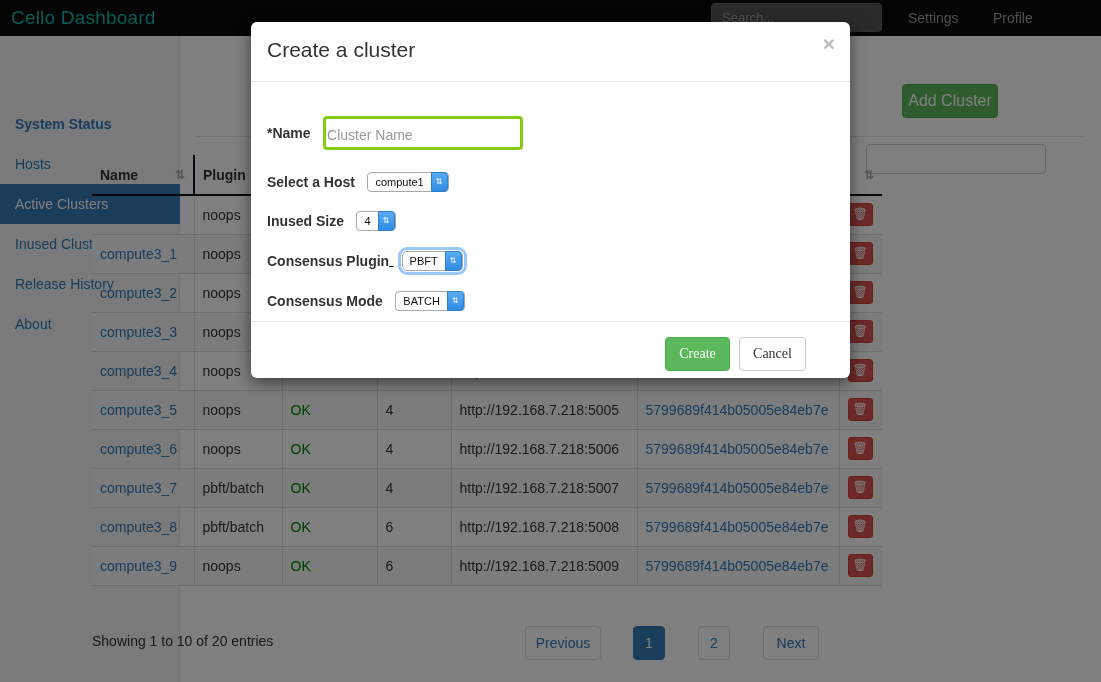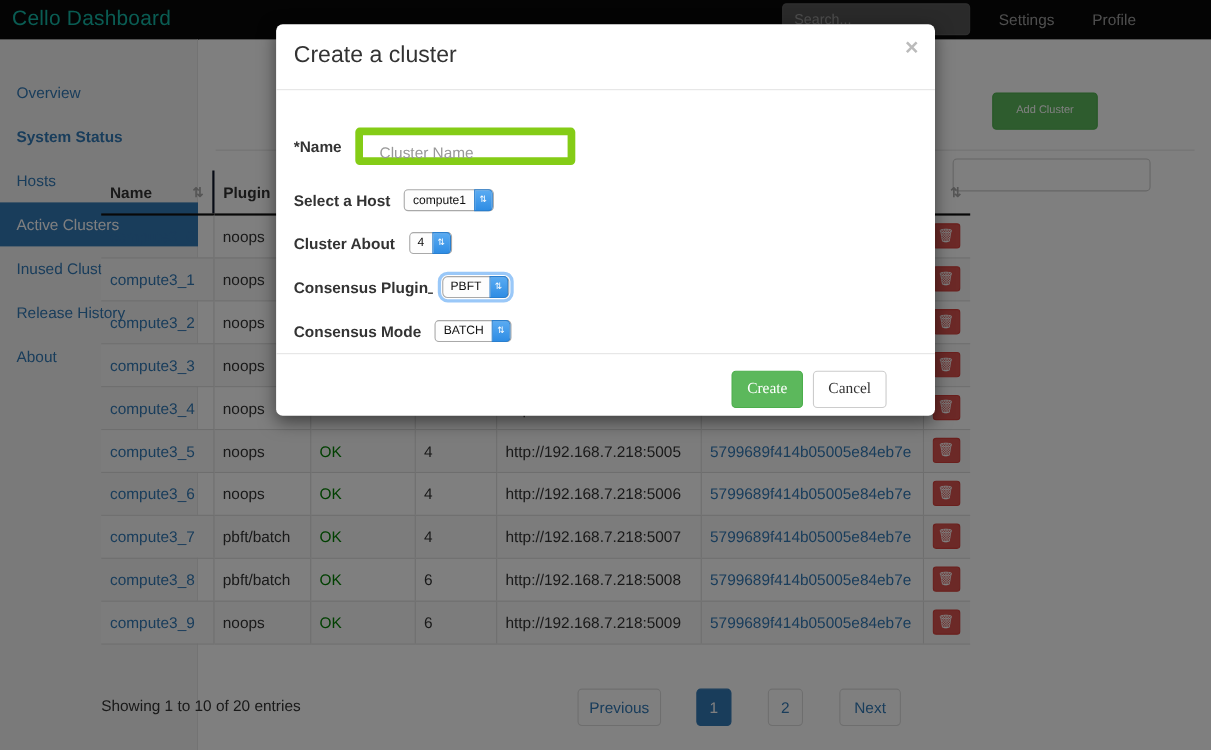--- a/index.html
+++ b/index.html
@@ -74,21 +74,21 @@
     position: absolute; left: 181px; top: 36px;
     width: 920px; height: 646px;
     background: #ffffff;
   }
   .add-cluster-btn {
     position: absolute; left: 721px; top: 48px;
     width: 96px; height: 34px;
     background: #5cb85c;
     border: 1px solid #4cae4c;
     border-radius: 4px;
-    color: #ffffff; font-size: 10px;
+    color: #ffffff; font-size: 16px;
     line-height: 32px; text-align: center;
     cursor: pointer;
   }
   .hr-rule {
     position: absolute; left: 15px; top: 100px;
     width: 890px; height: 1px; background: #e5e5e5;
   }
   .search-label {
     position: absolute; left: 790px; top: 112px;
     font-size: 13px; color: #333;
@@ -222,26 +222,26 @@
     font-size: 14px; color: #333;
     font-weight: bold;
     vertical-align: middle;
     line-height: 34px;
   }
   .name-input {
     display: inline-block;
     width: 200px; height: 34px;
     margin-left: 8px;
     background: #fff;
-    border: 7px solid #84cc16;
+    border: 3px solid #84cc16;
     border-radius: 4px;
     vertical-align: middle;
     font-size: 14px; color: #999;
     line-height: 32px;
-    padding-left: 15px;
+    padding-left: 1px;
   }
   
   .msel {
     display: inline-block;
     position: relative;
     margin-left: 8px;
     height: 20px;
     background: #fdfdfd;
     border: 1px solid #a9a9a9;
     border-radius: 4px;
@@ -299,21 +299,20 @@
     <div class="brand">Cello Dashboard</div>
     <div class="nav-search">
       <div class="nav-search-text">Search...</div>
     </div>
     <div class="nav-link" id="nav-settings">Settings</div>
     <div class="nav-link" id="nav-profile">Profile</div>
     <div class="nav-link" id="nav-help">Help</div>
   </div>
 
   <div class="sidebar">
-    <div class="side-item si0">Overview</div>
     <div class="side-item si1">System Status</div>
     <div class="side-item si2">Hosts</div>
     <div class="side-item si3 active">Active Clusters</div>
     <div class="side-item si4">Inused Clusters</div>
     <div class="side-item si5">Release History</div>
     <div class="side-item si6">About</div>
   </div>
 
   <div class="content">
     <div class="add-cluster-btn">Add Cluster</div>
@@ -494,21 +493,21 @@
 
     <div class="frow fr1">
       <span class="flabel">Select a Host</span>
       <span class="msel">
         <span>compute1</span>
         <span class="knob">⇅</span>
       </span>
     </div>
 
     <div class="frow fr2">
-      <span class="flabel">Cluster About</span>
+      <span class="flabel">Inused Size</span>
       <span class="msel">
         <span>4</span>
         <span class="knob">⇅</span>
       </span>
     </div>
 
     <div class="frow fr3">
       <span class="flabel">Consensus Plugin</span>
       <span class="msel focused">
         <span>PBFT</span>

